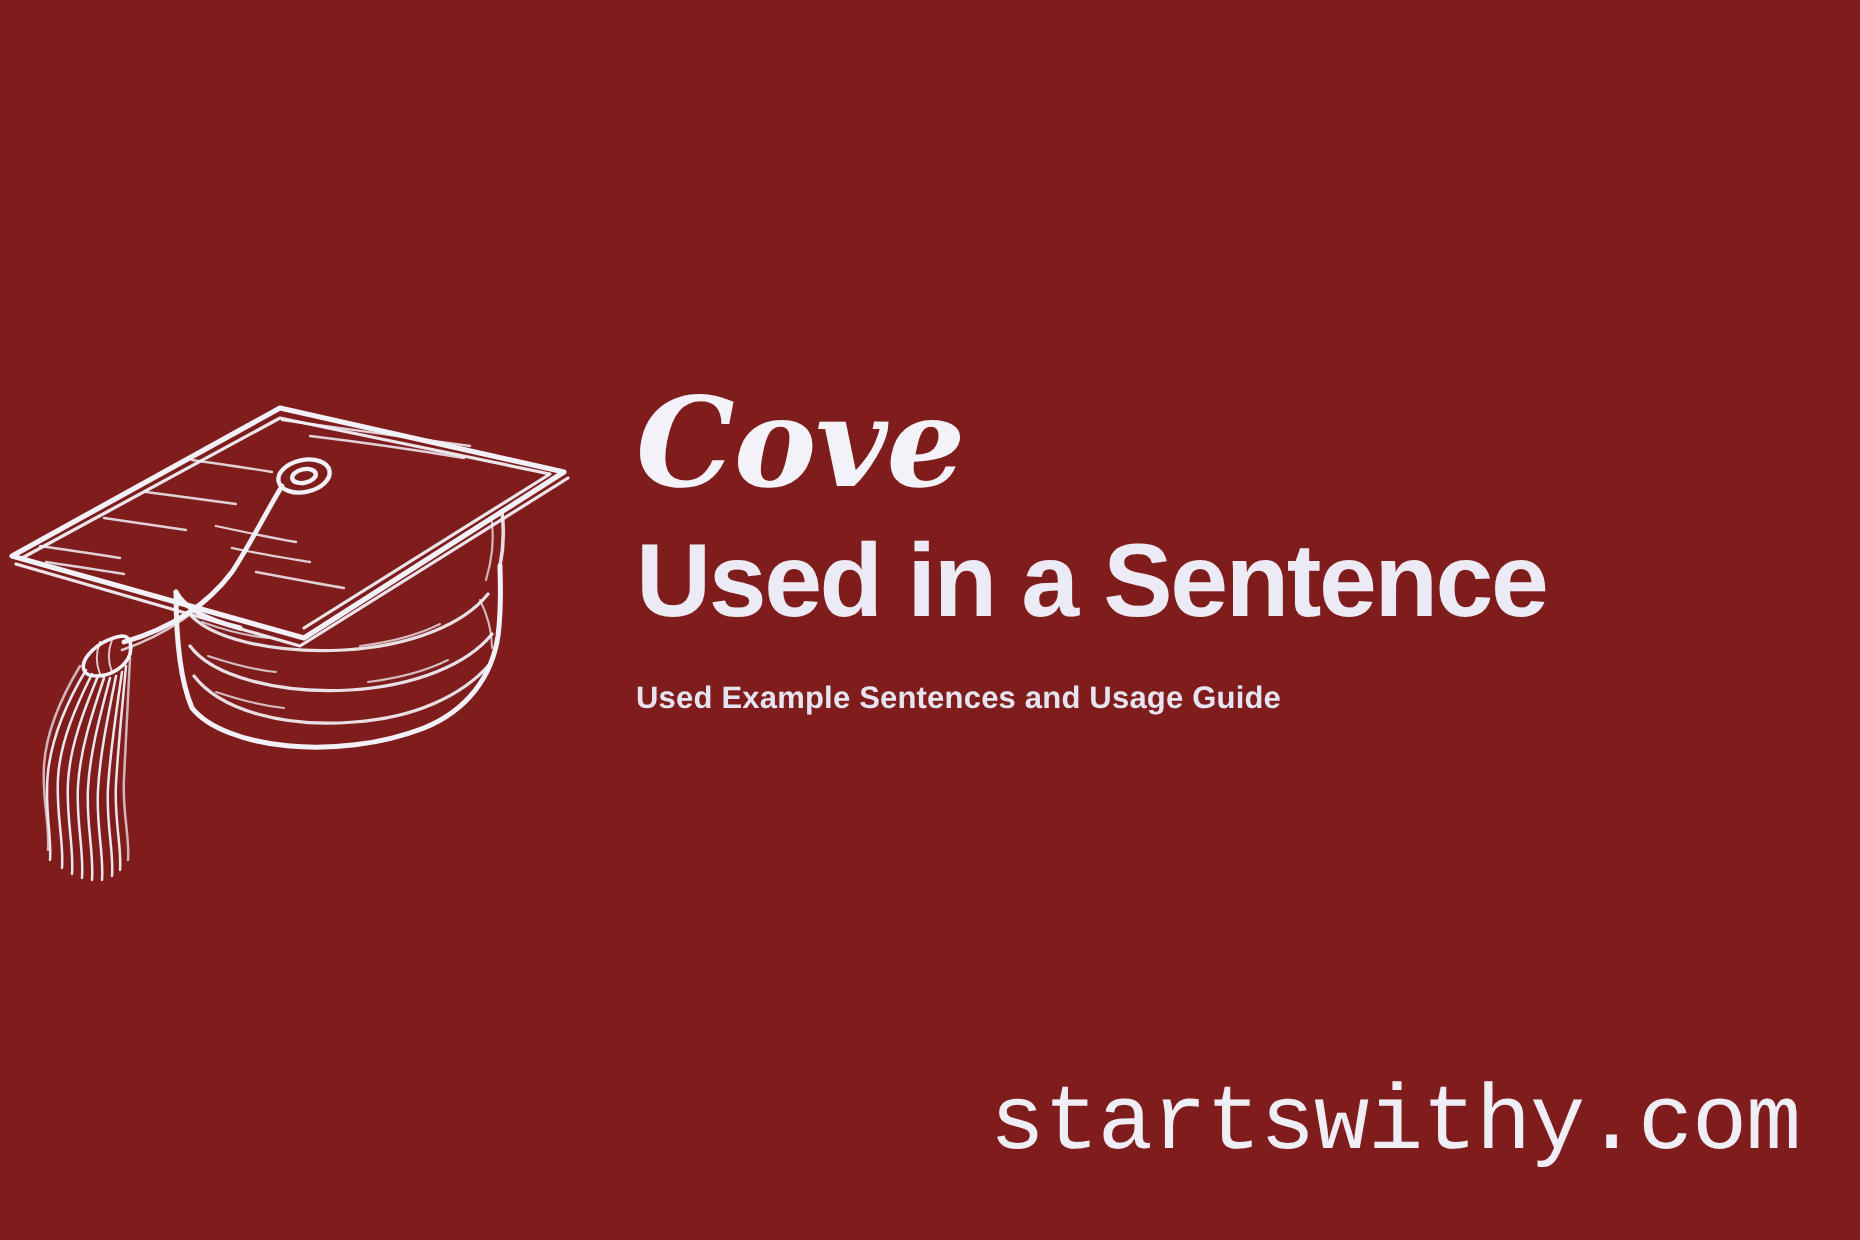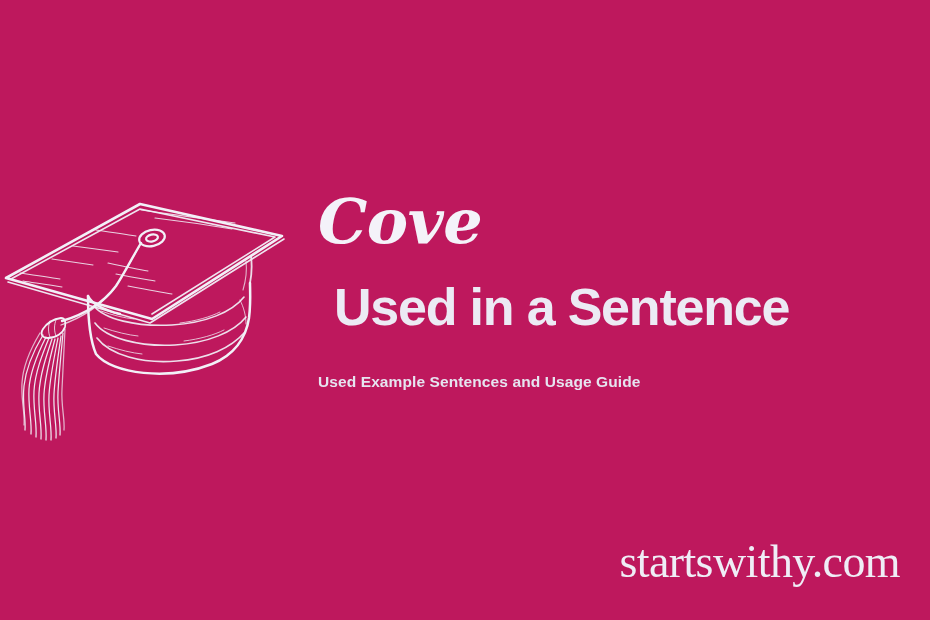--- a/index.html
+++ b/index.html
@@ -4,21 +4,21 @@
 <style>
   html, body {
     margin: 0;
     padding: 0;
     background: #2b2b3d;
   }
   .canvas {
     position: relative;
     width: 930px;
     height: 620px;
-    background: #be185d;
+    background: #7f1d1d;
     overflow: hidden;
     font-family: "Liberation Sans", sans-serif;
     -webkit-font-smoothing: antialiased;
   }
 
   
   .cap-illustration {
     position: absolute;
     left: 0px;
     top: 178px;
@@ -53,21 +53,21 @@
     display: flex;
     align-items: center;
   }
   .headline {
     font-family: "Liberation Sans", sans-serif;
     font-weight: 700;
     font-size: 52px;
     line-height: 1;
     color: #eceaf4;
     letter-spacing: -1.2px;
-    margin: 16px;
+    margin: 0;
     padding: 0;
     height: 66px;
     display: flex;
     align-items: center;
     white-space: nowrap;
   }
   .subtitle {
     font-family: "Liberation Sans", sans-serif;
     font-weight: 700;
     font-size: 15.5px;
@@ -77,21 +77,21 @@
     margin: 0;
     padding-top: 18px;
     white-space: nowrap;
   }
 
   
   .branding {
     position: absolute;
     right: 30px;
     bottom: 35px;
-    font-family: Liberation Serif, serif;
+    font-family: Liberation Mono, monospace;
     font-weight: 400;
     font-size: 46px;
     line-height: 1;
     color: #efedf6;
     letter-spacing: -0.6px;
     white-space: nowrap;
   }
 </style>
 </head>
 <body>

